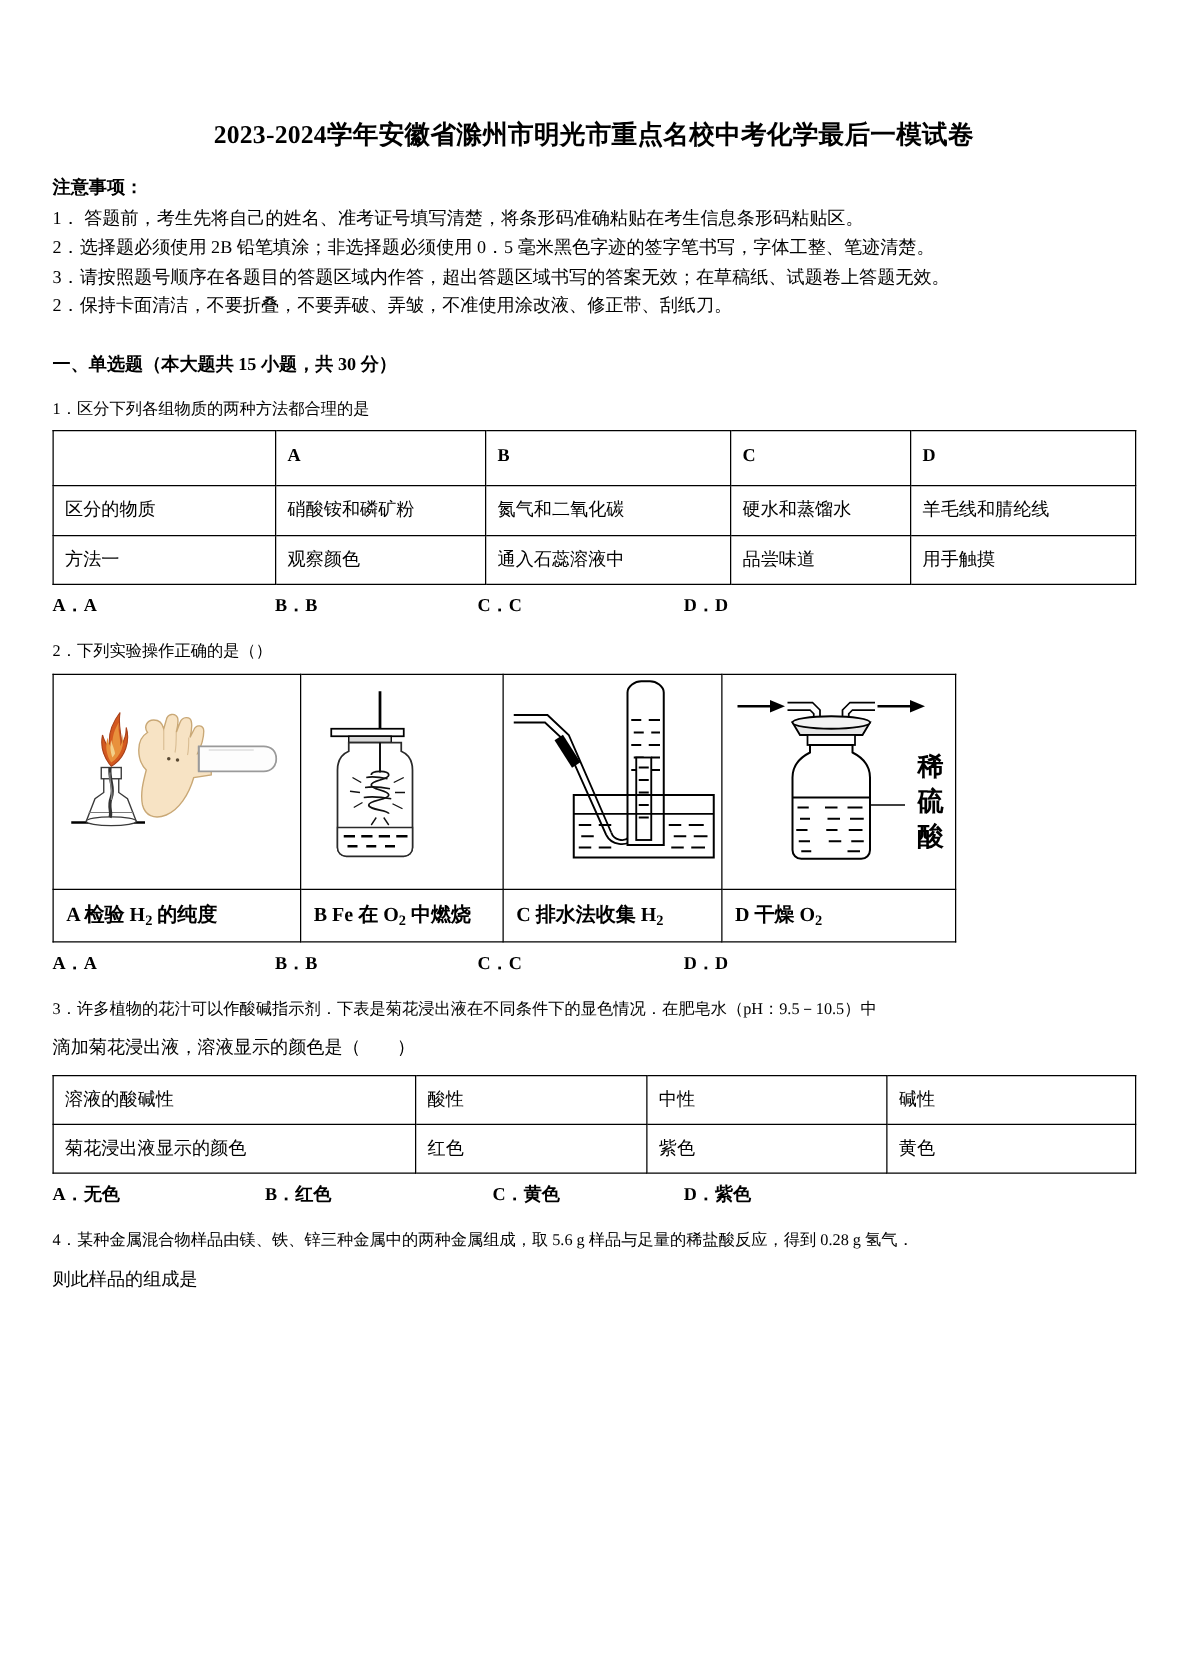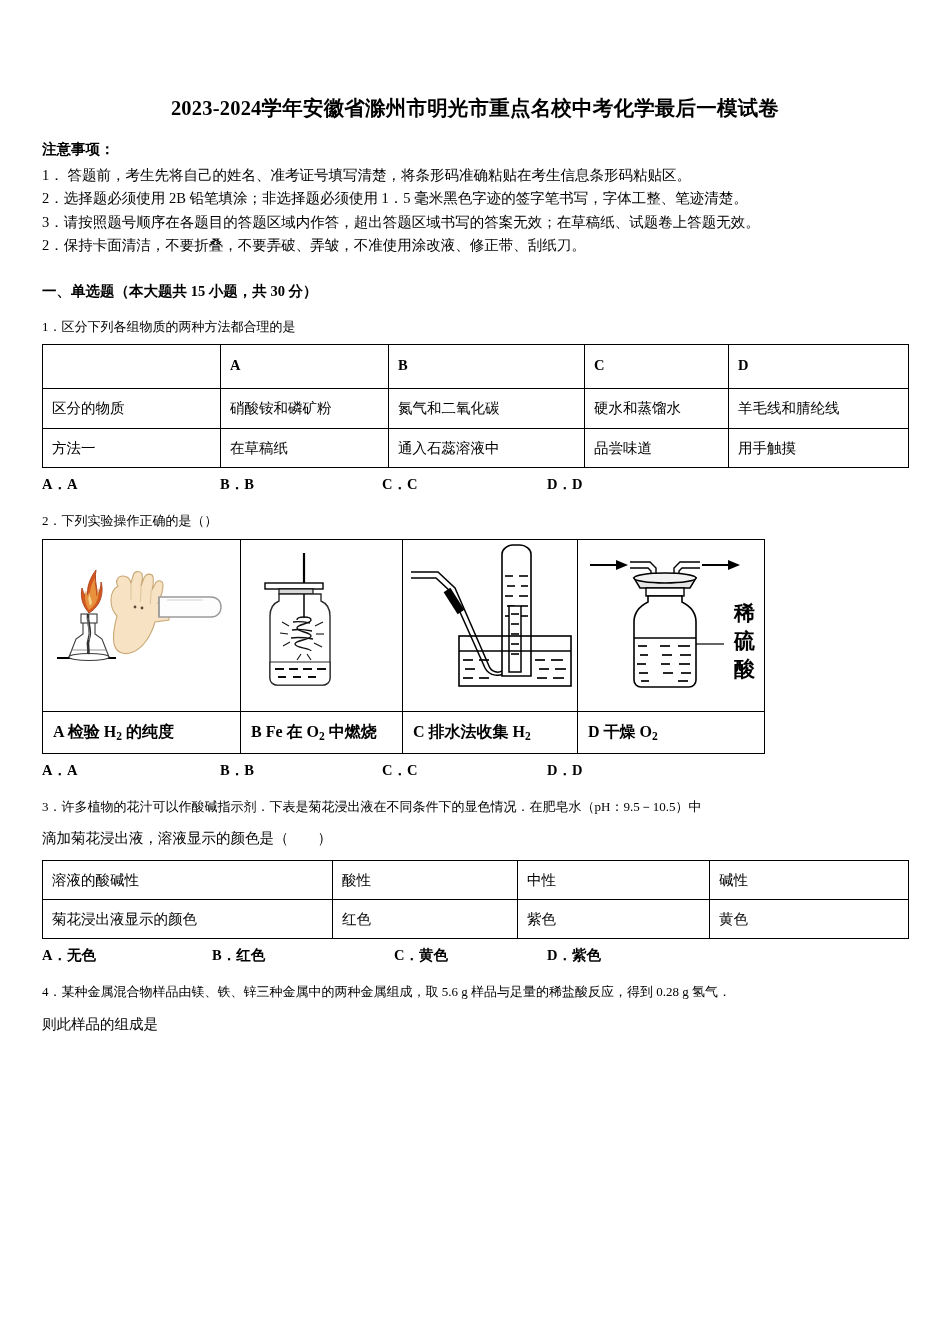--- a/index.html
+++ b/index.html
@@ -180,21 +180,21 @@
 <body>
 
 <div class="page">
  <div class="inner">
 
   <h1 class="doc-title">2023-2024学年安徽省滁州市明光市重点名校中考化学最后一模试卷</h1>
 
   <div>
     <div class="notice-head">注意事项：</div>
     <p class="notice-line">1． 答题前，考生先将自己的姓名、准考证号填写清楚，将条形码准确粘贴在考生信息条形码粘贴区。</p>
-    <p class="notice-line">2．选择题必须使用 2B 铅笔填涂；非选择题必须使用 1．5 毫米黑色字迹的签字笔书写，字体工整、笔迹清楚。</p>
+    <p class="notice-line">2．选择题必须使用 2B 铅笔填涂；非选择题必须使用 0．5 毫米黑色字迹的签字笔书写，字体工整、笔迹清楚。</p>
     <p class="notice-line">3．请按照题号顺序在各题目的答题区域内作答，超出答题区域书写的答案无效；在草稿纸、试题卷上答题无效。</p>
     <p class="notice-line">2．保持卡面清洁，不要折叠，不要弄破、弄皱，不准使用涂改液、修正带、刮纸刀。</p>
   </div>
 
   <div class="section-head">一、单选题（本大题共 15 小题，共 30 分）</div>
 
   <div class="qstem tight">
     <span>1．</span><span>区分下列各组物质的两种方法都合理的是</span>
   </div>
 
@@ -216,21 +216,21 @@
       </tr>
       <tr>
         <td class="lbl">区分的物质</td>
         <td>硝酸铵和磷矿粉</td>
         <td>氮气和二氧化碳</td>
         <td>硬水和蒸馏水</td>
         <td>羊毛线和腈纶线</td>
       </tr>
       <tr>
         <td class="lbl">方法一</td>
-        <td>在草稿纸</td>
+        <td>观察颜色</td>
         <td>通入石蕊溶液中</td>
         <td>品尝味道</td>
         <td>用手触摸</td>
       </tr>
     </tbody>
   </table>
 
   <div class="opts">
     <span class="opt-a">A．A</span>
     <span class="opt-b">B．B</span>

